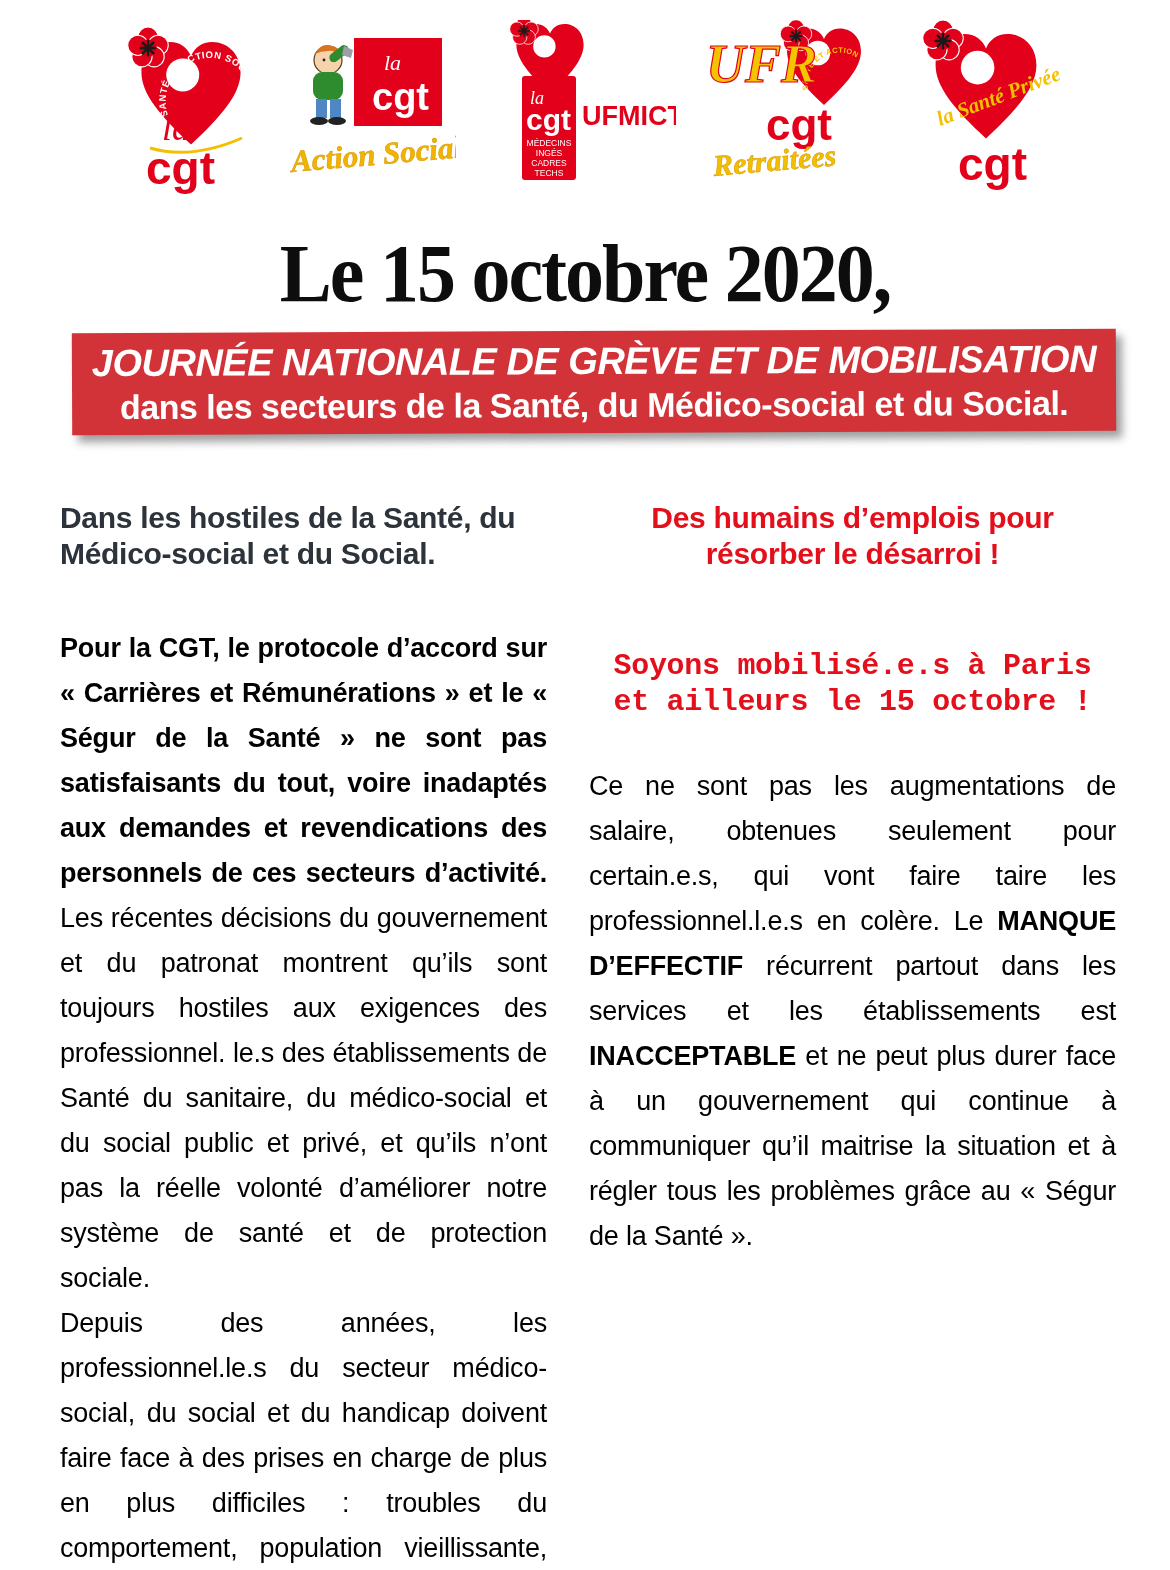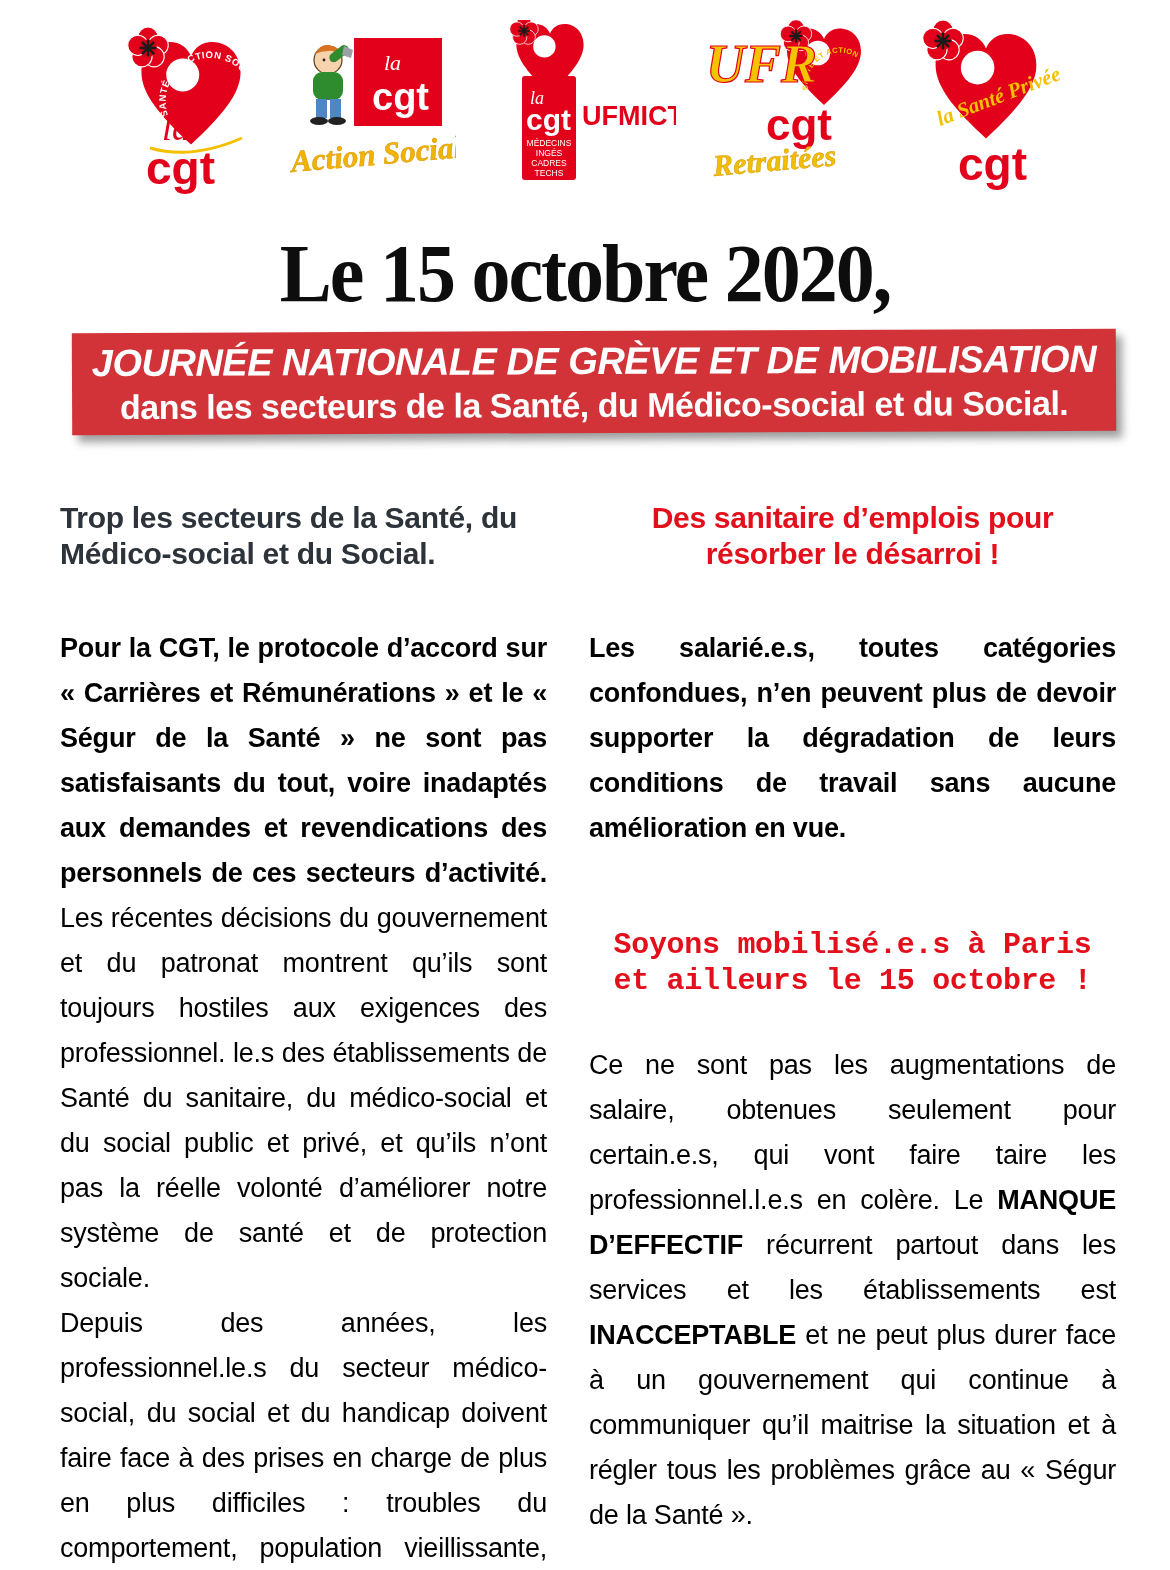--- a/index.html
+++ b/index.html
@@ -160,29 +160,28 @@
   <h1 class="headline">Le 15 octobre 2020,</h1>
 
   <div class="banner">
     <div class="banner-line1">JOURNÉE NATIONALE DE GRÈVE ET DE MOBILISATION</div>
     <div class="banner-line2">dans les secteurs de la Santé, du Médico-social et du Social.</div>
   </div>
 
   <main class="columns">
 
     <section class="col-left">
-      <h2>Trop les secteurs de la Santé, du
+      <h2>Dans les hostiles de la Santé, du
 Médico-social et du Social.</h2>
       <p><span class="b">Pour la CGT, le protocole d’accord sur « Carrières et Rémunérations » et le « Ségur de la Santé » ne sont pas satisfaisants du tout, voire inadaptés aux demandes et revendications des personnels de ces secteurs d’activité. </span><span>Les récentes décisions du gouvernement et du patronat montrent qu’ils sont toujours hostiles aux exigences des professionnel. le.s des établissements de Santé du sanitaire, du médico-social et du social public et privé, et qu’ils n’ont pas la réelle volonté d’améliorer notre système de santé et de protection sociale.</span></p>
       <p><span>Depuis des années, les professionnel.le.s du secteur médico-social, du social et du handicap doivent faire face à des prises en charge de plus en plus difficiles : troubles du comportement, population vieillissante, etc. Trop souvent oublié.e.s et invisibles, elles et ils doivent être considéré.e.s et reconnu.e.s au même titre que tou.te.s les acteurs du soin. Quant à l’hôpital et aux établissements du public, ils croulent sous une activité</span></p>
     </section>
 
     <section class="col-right">
-      <h2 class="red">Des sanitaire d’emplois pour
+      <h2 class="red">Des humains d’emplois pour
 résorber le désarroi !</h2>
-      <p><span class="b">Les salarié.e.s, toutes catégories confondues, n’en peuvent plus de devoir supporter la dégradation de leurs conditions de travail sans aucune amélioration en vue.</span></p>
       <h2 class="red gap-top">Soyons mobilisé.e.s à Paris
 et ailleurs le 15 octobre !</h2>
       <p><span>Ce ne sont pas les augmentations de salaire, obtenues seulement pour certain.e.s, qui vont faire taire les professionnel.l.e.s en colère. Le </span><span class="b">MANQUE D’EFFECTIF</span><span> récurrent partout dans les services et les établissements est </span><span class="b">INACCEPTABLE</span><span> et ne peut plus durer face à un gouvernement qui continue à communiquer qu’il maitrise la situation et à régler tous les problèmes grâce au « Ségur de la Santé ».</span></p>
     </section>
 
   </main>
 </div>
 
 </body></html>

